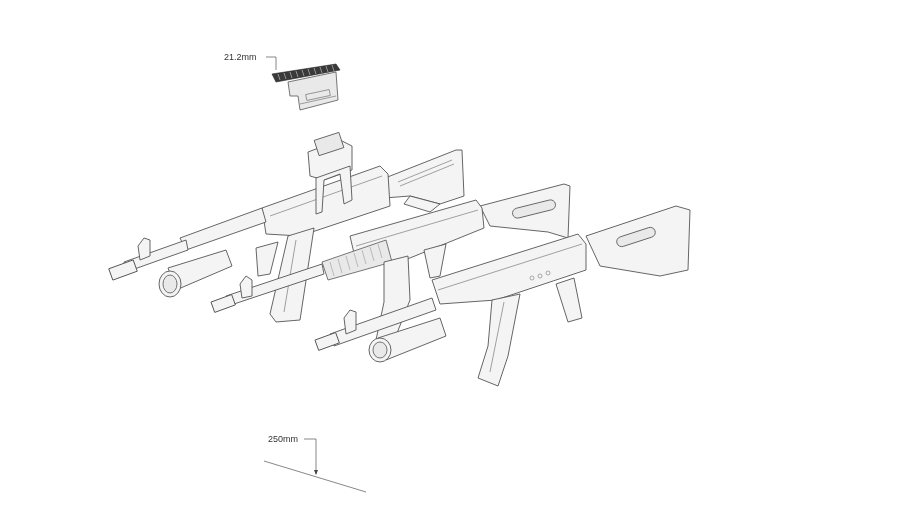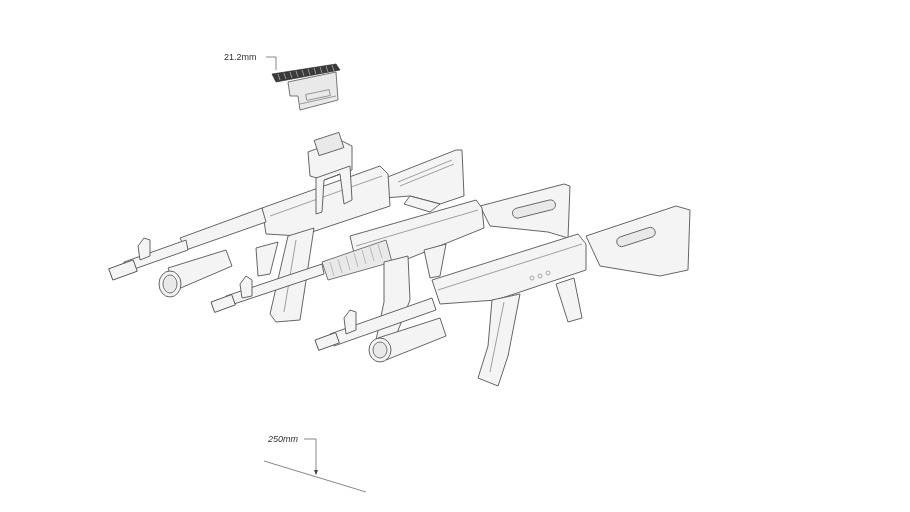--- a/index.html
+++ b/index.html
@@ -12,21 +12,21 @@
   svg .thin { fill:none; stroke:#666; stroke-width:0.6; }
   svg .dim { fill:none; stroke:#555; stroke-width:0.7; }
   svg .dark { fill:#3a3a3a; stroke:#222; stroke-width:0.6; }
 </style>
 </head>
 <body>
 
 <div id="canvas">
 
   <span class="dim-label" style="left:224px; top:52px;">21.2mm</span>
-  <span class="dim-label" style="left:268px; top:434px;font-style:italic;">250mm</span>
+  <span class="dim-label" style="left:268px; top:434px;">250mm</span>
 
   <svg width="910" height="512" viewBox="0 0 910 512" xmlns="http://www.w3.org/2000/svg">
 
     <g>
       <polyline class="dim" points="266,57 276,57 276,70"></polyline>
     </g>
 
     <g>
       <polygon class="dark" points="272,74 336,64 340,70 276,82"></polygon>
       <g stroke="#bbb" stroke-width="0.7">

